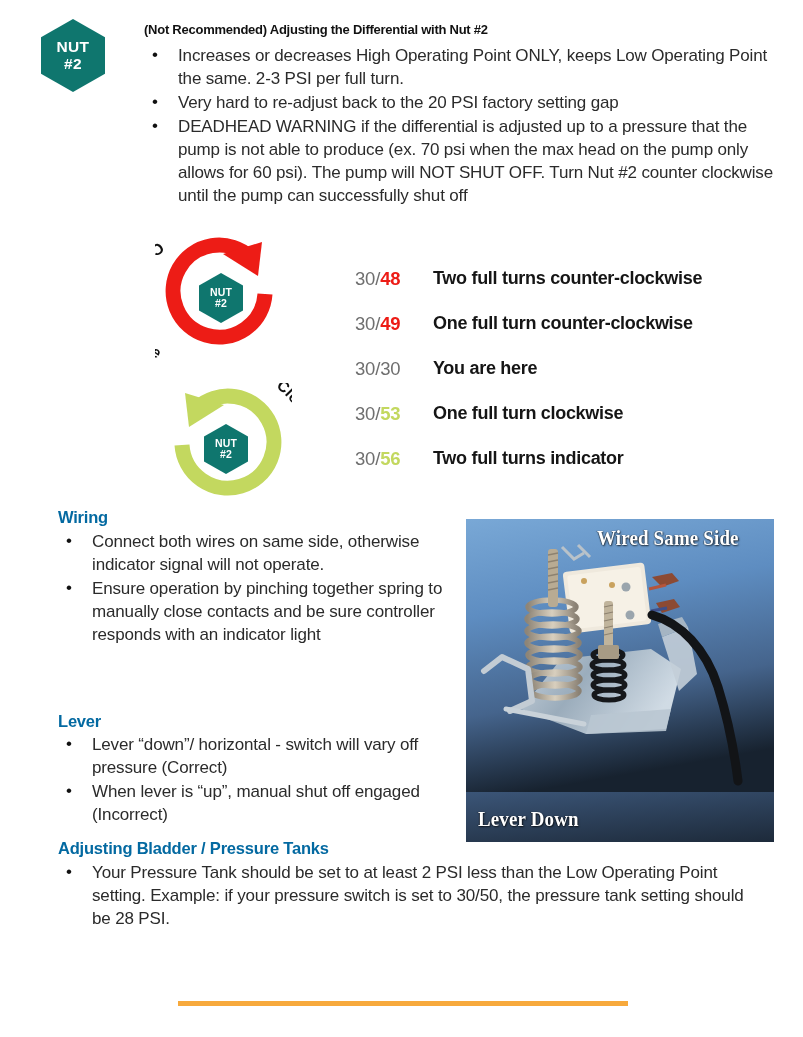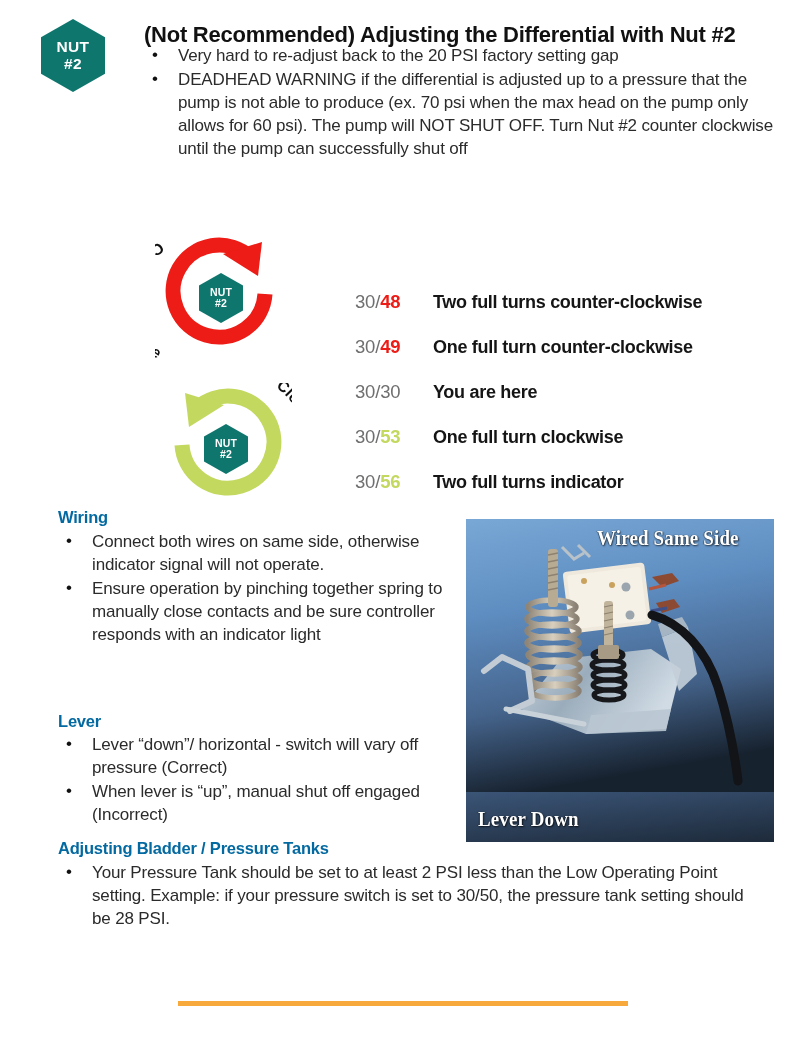--- a/index.html
+++ b/index.html
@@ -85,21 +85,21 @@
     font-size: 10.5px;
     letter-spacing: 0.2px;
   }
 
   
   #doc-title {
     left: 144px;
     top: 22px;
     width: 645px;
     font-weight: bold;
-    font-size: 22px;
+    font-size: 13px;
     letter-spacing: -0.25px;
     color: #111;
   }
 
   #intro-list {
     left: 144px;
     top: 44px;
     width: 648px;
   }
 
@@ -117,21 +117,21 @@
     position: absolute;
     left: 50%;
     top: 50%;
     transform: translate(-50%, -50%);
   }
 
   
   #turn-table { left: 355px; top: 268px; width: 420px; }
   .turn-row {
     display: flex;
-    align-items: flex-end;
+    align-items: flex-start;
     height: 45px;
   }
   .turn-val {
     width: 78px;
     flex: none;
     font-size: 18.5px;
     color: #6f6f6f;
     letter-spacing: -0.2px;
   }
   .turn-val b { font-weight: bold; }
@@ -191,20 +191,21 @@
 <body>
 
 <div class="abs hex" id="hex-top">
   <span>NUT</span>
   <span>#2</span>
 </div>
 
 <div class="abs" id="doc-title">(Not Recommended) Adjusting the Differential with Nut #2</div>
 
 <ul class="abs bullets body-text" id="intro-list">
+  <li><span>Increases or decreases High Operating Point ONLY, keeps Low Operating Point the same. 2-3 PSI per full turn.</span></li>
   <li><span>Very hard to re-adjust back to the 20 PSI factory setting gap</span></li>
   <li><span>DEADHEAD WARNING if the differential is adjusted up to a pressure that the pump is not able to produce (ex. 70 psi when the max head on the pump only allows for 60 psi). The pump will NOT SHUT OFF. Turn Nut #2 counter clockwise until the pump can successfully shut off</span></li>
 </ul>
 
 <div class="abs dial" id="dial-ccw">
   <svg class="ring" width="132" height="132" viewBox="0 0 132 132">
     <path d="M95 25 A46 46 0 1 0 110 62" fill="none" stroke="#ED1C16" stroke-width="15" stroke-linecap="butt"></path>
     <polygon points="107,10 68,22 103,44" fill="#ED1C16"></polygon>
   </svg>
   <div class="hexwrap">

